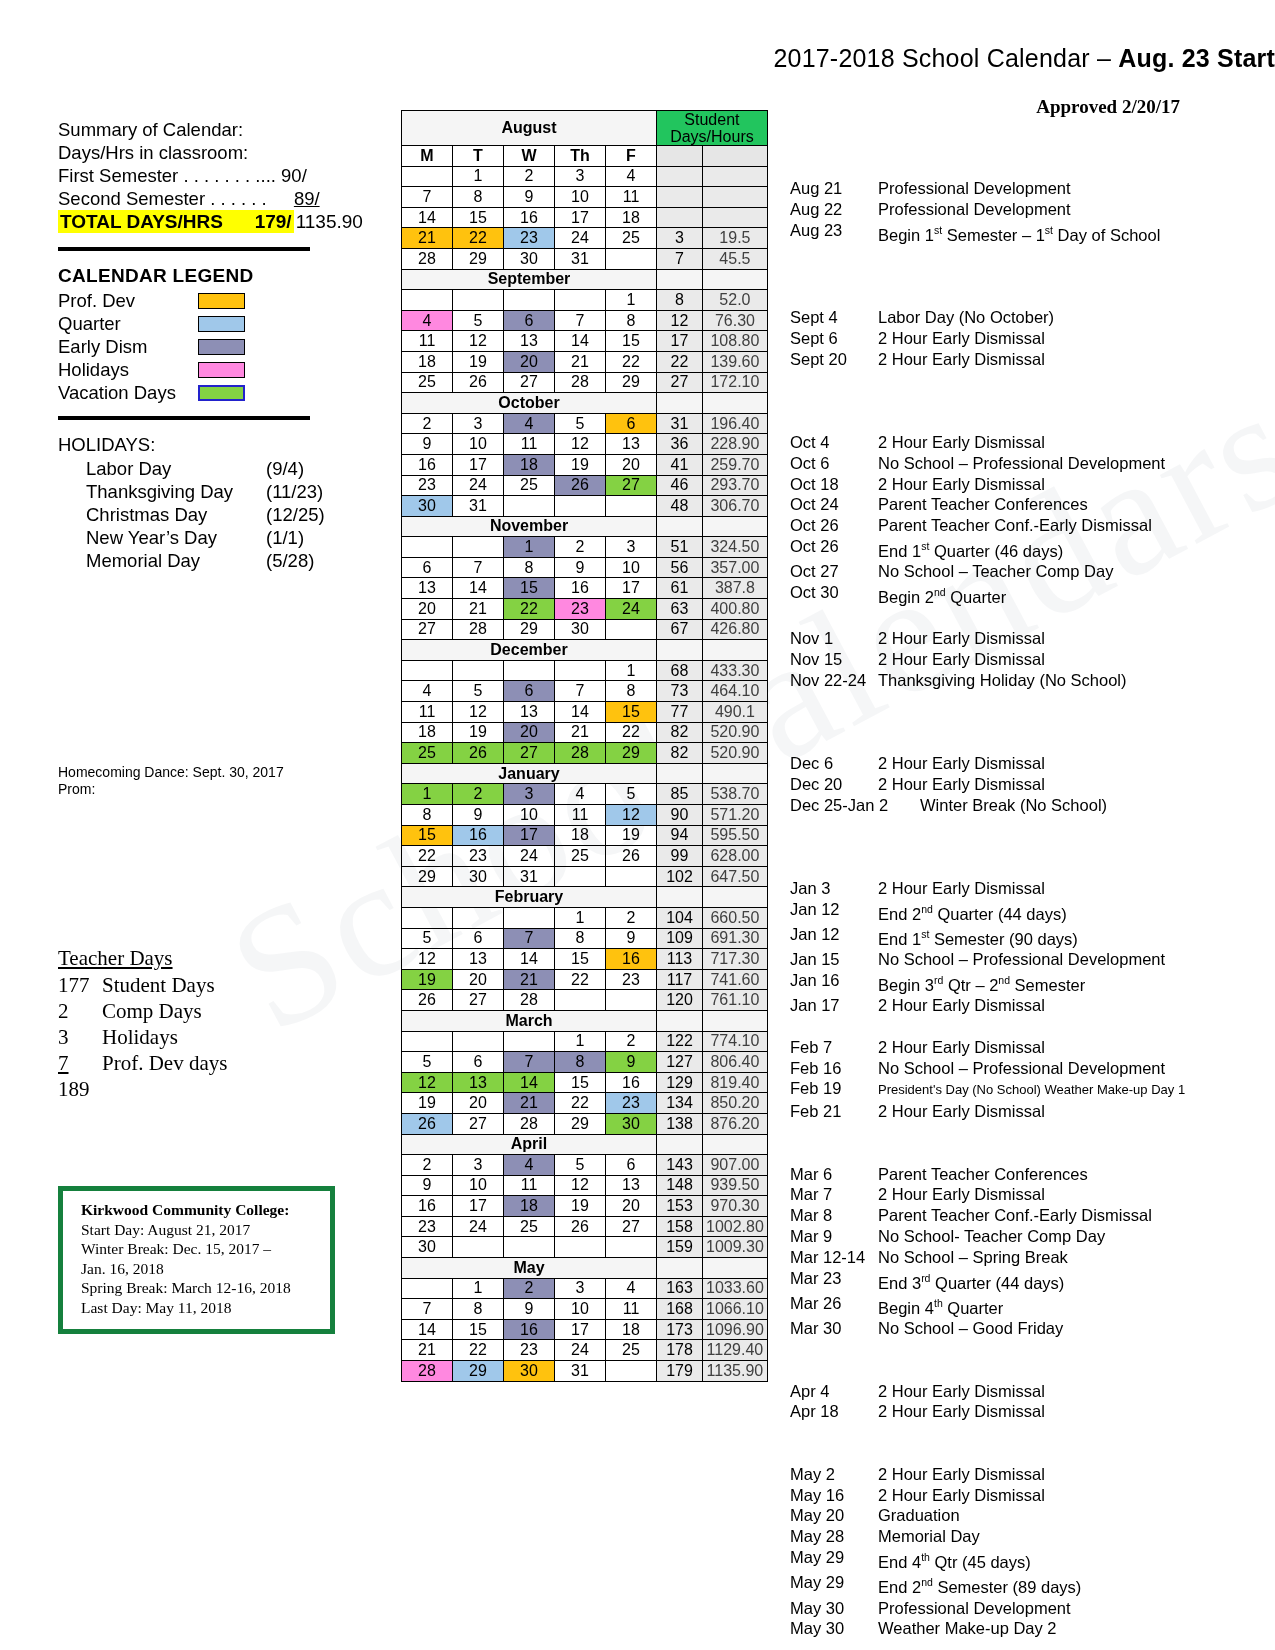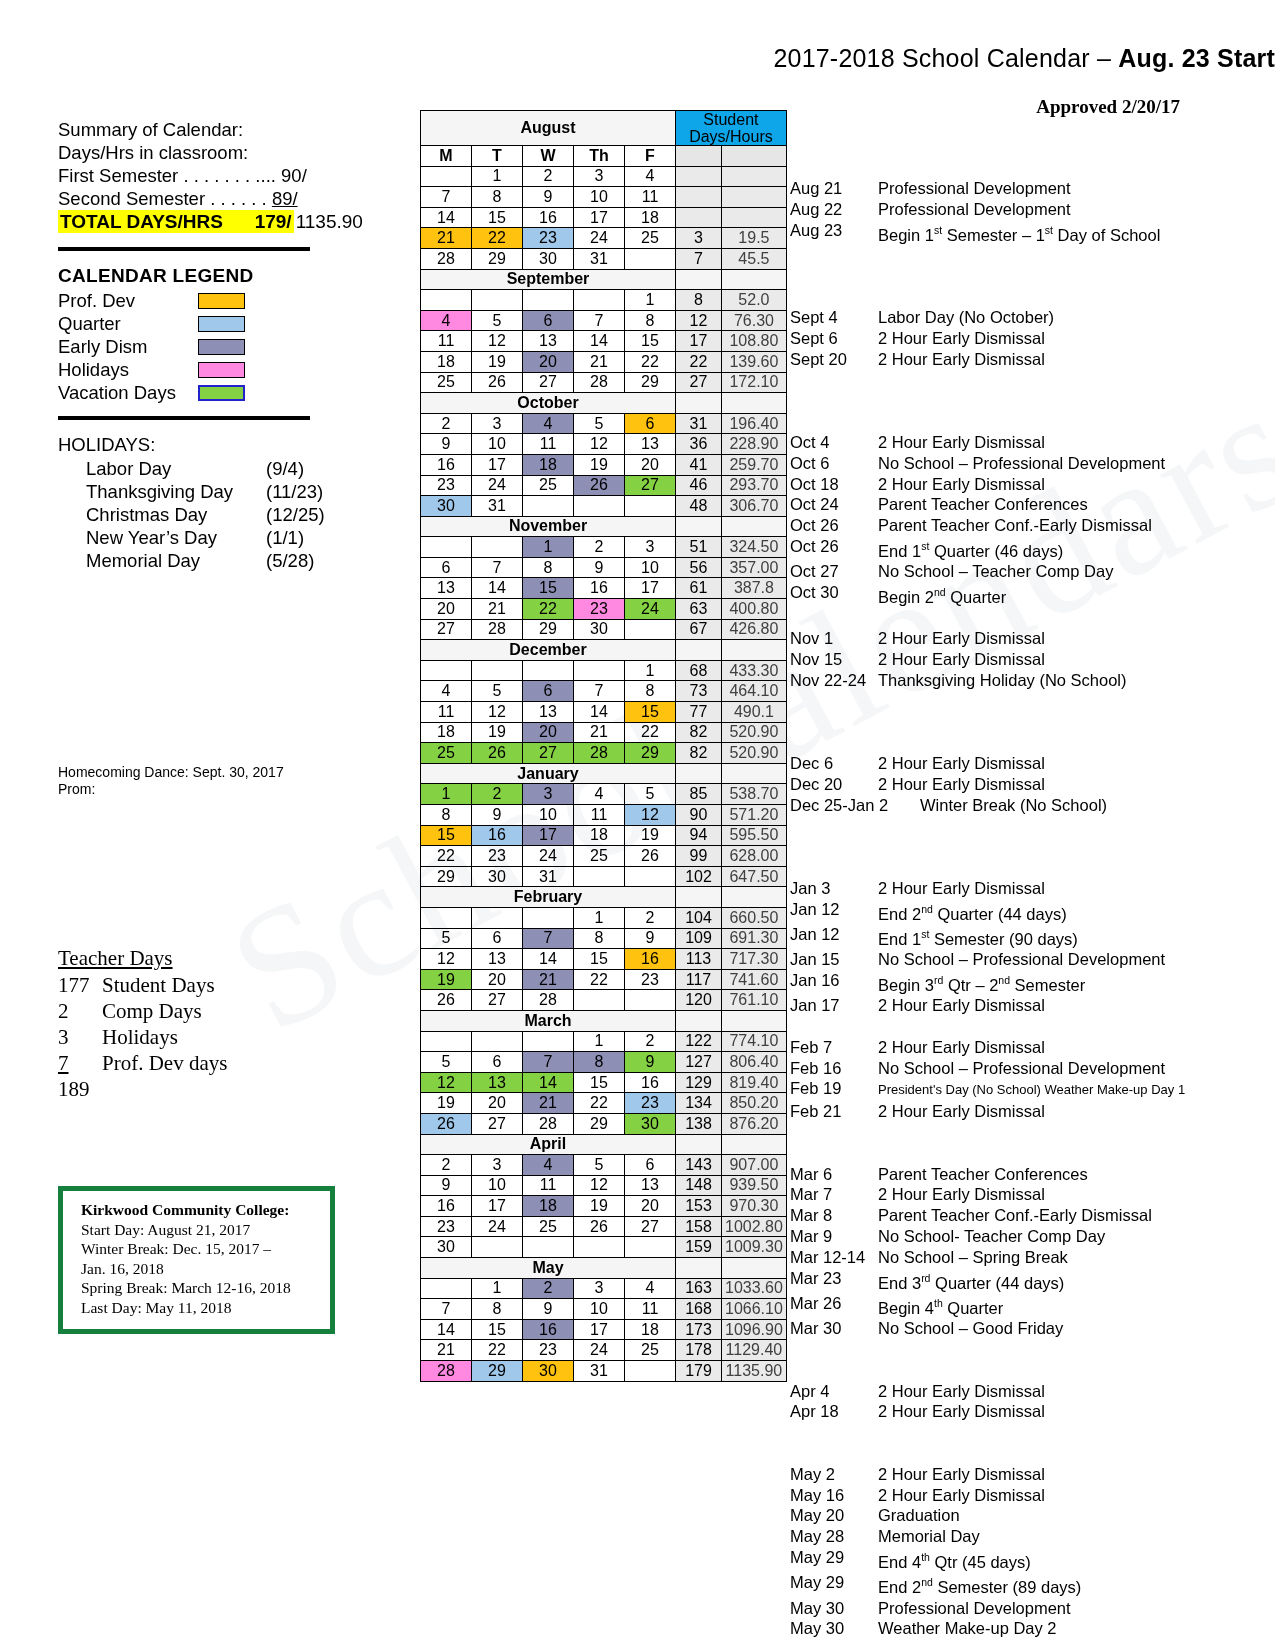--- a/index.html
+++ b/index.html
@@ -38,21 +38,21 @@
   }
 
   
   #left-col { position:absolute; left:58px; top:118px; width:330px; z-index:2;}
 
   .summary-line { font-size:18.5px; line-height:23px; white-space:pre; }
   .summary-total {
     background:#ffff00; font-weight:bold; font-size:19px;
     display:inline-block; padding:0 2px; line-height:23px;
   }
-  .u { text-decoration:underline; }
+  .u { text-decoration:underline;margin-left:22px; }
 
   .rule { border-top:4px solid #000; margin:14px 0 14px 0; width:252px; }
 
   #legend-title { font-weight:bold; font-size:19px; margin-bottom:2px; letter-spacing:0.3px;}
   .legend-row { display:flex; align-items:center; height:23px; }
   .legend-label { font-size:18.5px; width:140px; }
   .legend-swatch { width:47px; height:16px; border:1px solid #000; }
   .legend-swatch.vac { border:2px solid #2222cc; }
 
   #holidays-title { font-size:18.5px; margin-bottom:1px; }
@@ -69,36 +69,36 @@
   .td-total { font-size:21px; line-height:26px; }
 
   #kirkwood {
     border:5px solid #15803d; padding:9px 12px 12px 18px;
     font-family:"Liberation Serif", serif; font-size:15.5px; line-height:19.5px;
     width:277px;
   }
   #kirkwood .kw-title { font-weight:bold; }
 
   
-  #cal-wrap { position:absolute; left:420px; top:110px; z-index:2; }
+  #cal-wrap { position:absolute; left:401px; top:110px; z-index:2; }
   table.cal { border-collapse:collapse; }
   table.cal td {
     border:1px solid #000;
     font-size:16px; text-align:center; height:20.6px;
     padding:0 3px; font-family:"Liberation Sans", sans-serif;
   }
   td.d { width:51px; }
   td.days { width:46px; background:#eaeaea; }
   td.hrs { width:62px; background:#eaeaea; font-size:12px; color:#404040; }
   td.hdr-month {
     text-align:left; font-weight:bold; font-size:17px;
     background:#f5f5f5; padding-left:8px; height:22px;
   }
   td.hdr-sdh {
-    background:#0ea5e9; font-weight:normal; font-size:16px; line-height:17px;
+    background:#22c55e; font-weight:normal; font-size:16px; line-height:17px;
     height:38px;
   }
   td.dow { font-weight:bold; font-size:16px; background:#ffffff; }
   td.dow-blank { background:#e6e6e6; }
   td.blank-lite { background:#f5f5f5; }
 
   
   .c-pd   { background:#ffc20e; }
   .c-qtr  { background:#a0c8ea; }
   .c-ed   { background:#8d8fb5; }

